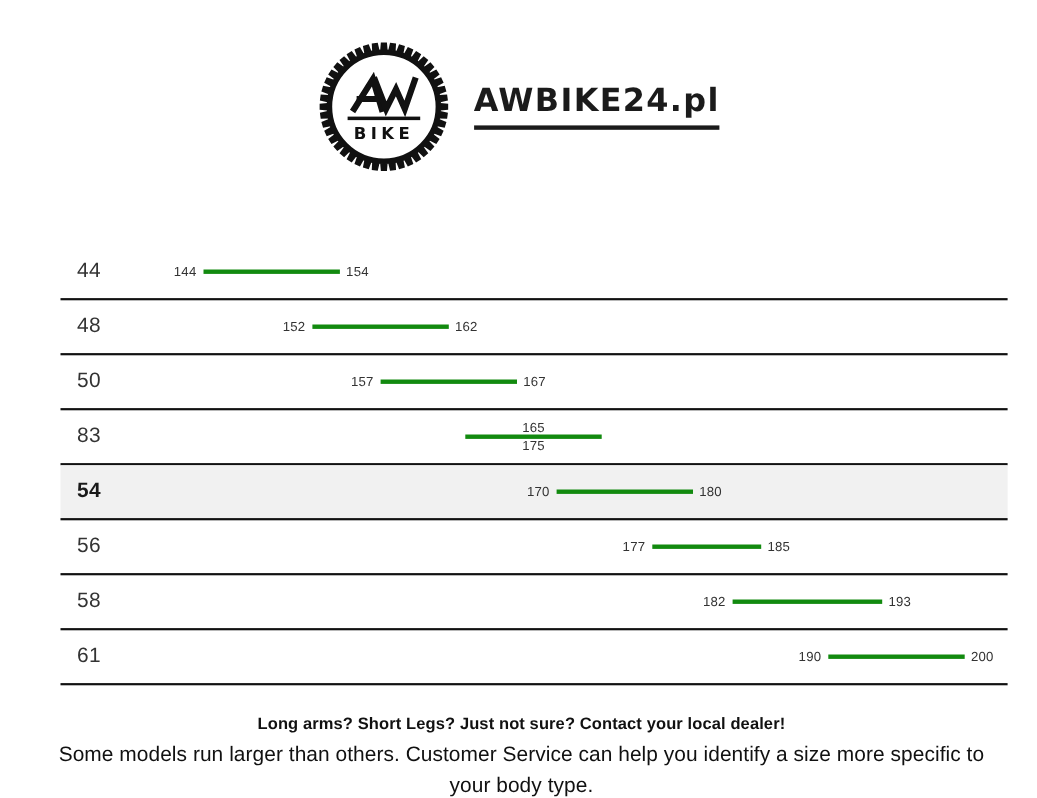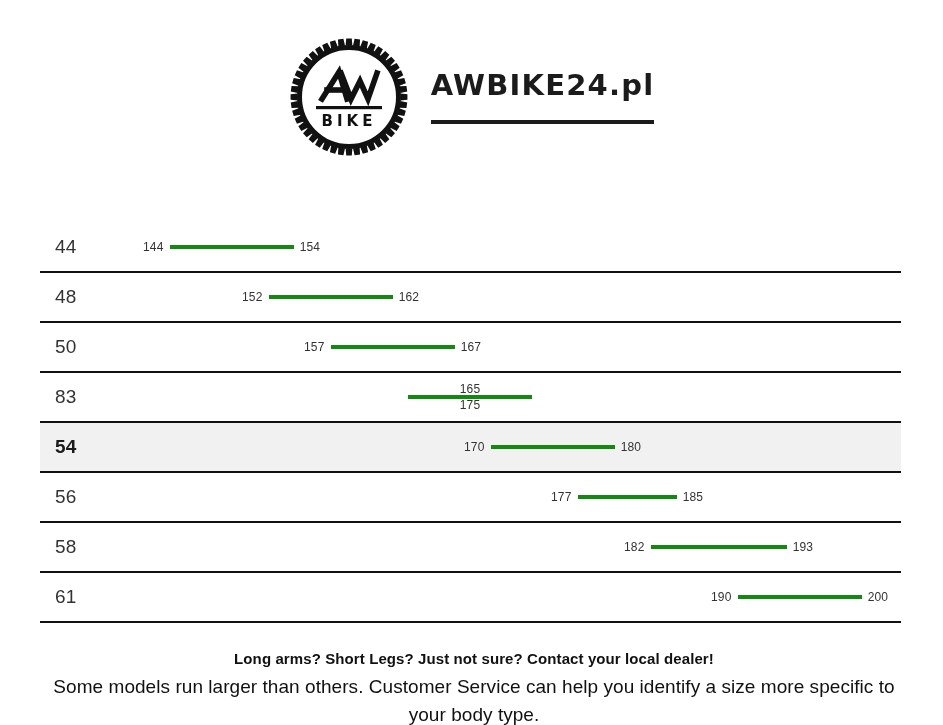--- a/index.html
+++ b/index.html
@@ -33,21 +33,21 @@
     position: relative;
     width: 120px;
     height: 120px;
     flex: 0 0 120px;
   }
   .logo-mark svg { display: block; width: 120px; height: 120px; }
 
   .wordmark-wrap {
     position: relative;
     display: inline-block;
-    padding-bottom: 24px;
+    padding-bottom: 12px;
   }
   .wordmark {
     font-family: "DejaVu Sans", sans-serif;
     font-size: 29px;
     font-weight: 700;
     letter-spacing: 1.2px;
     color: #1b1b1b;
     line-height: 1;
     white-space: nowrap;
   }
@@ -56,21 +56,21 @@
     left: 0;
     right: 0;
     bottom: 0;
     height: 4px;
     background: #1b1b1b;
   }
 
   
   .chart {
     position: absolute;
-    left: 40px;
+    left: 55px;
     top: 223px;
     width: 861px;
   }
   .row {
     position: relative;
     height: 50px;
     border-bottom: 2px solid #111111;
     background: transparent;
   }
   .row.highlight {

